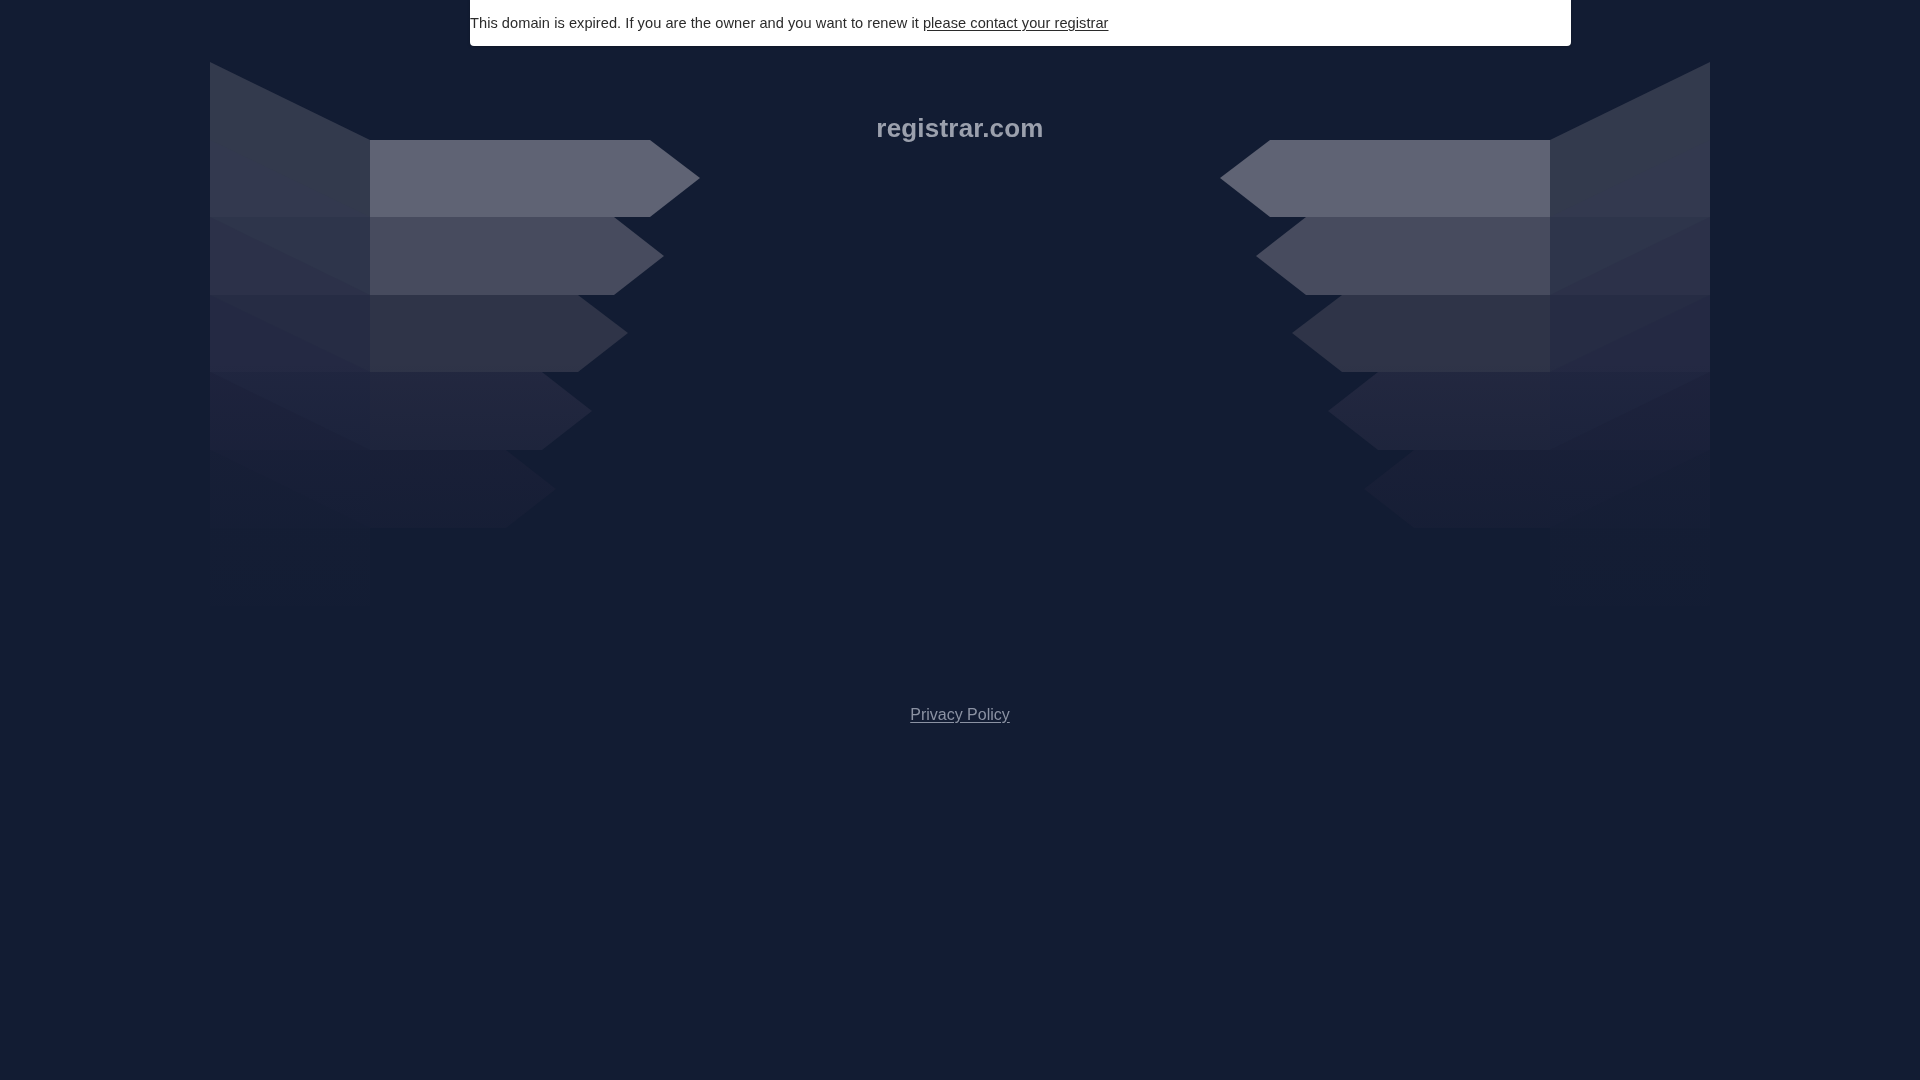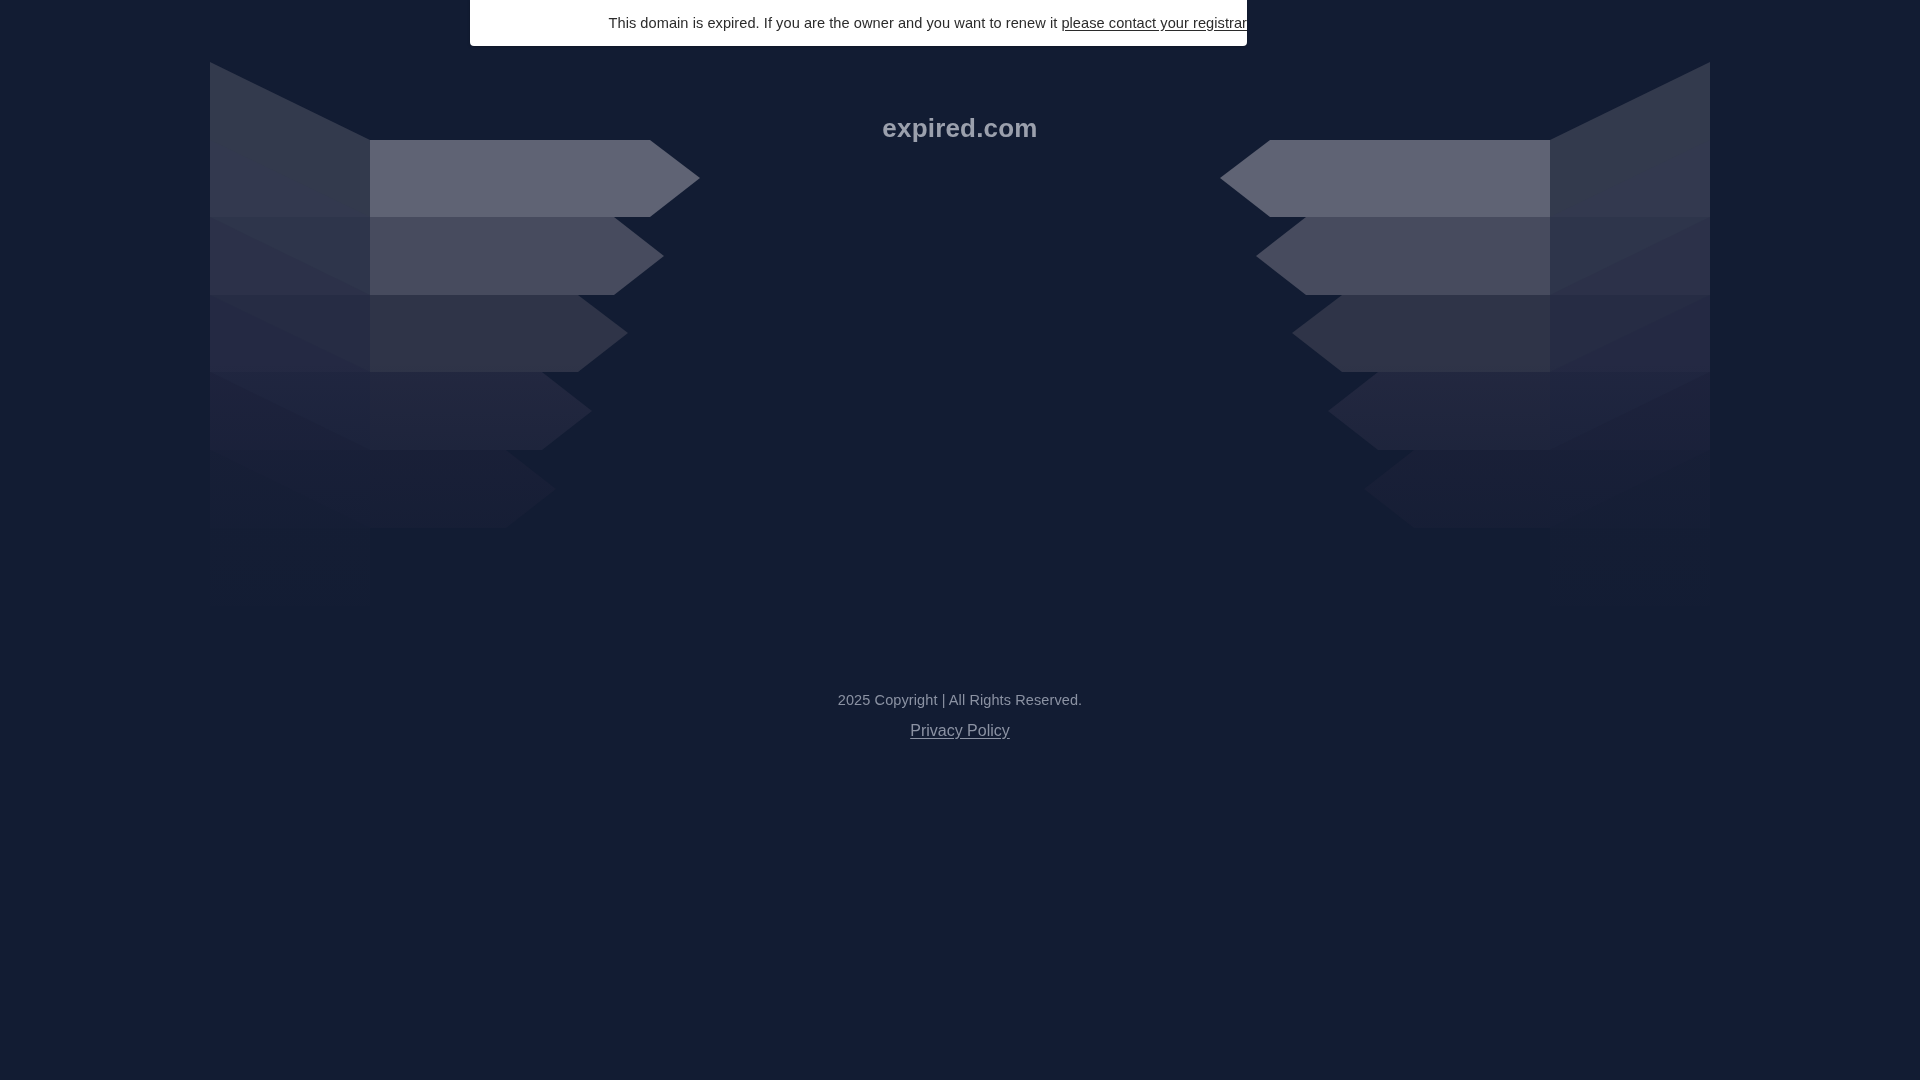--- a/index.html
+++ b/index.html
@@ -15,27 +15,27 @@
     background: #121c33;
     font-family: "Liberation Sans", "DejaVu Sans", sans-serif;
     position: relative;
   }
 
   
   #expired-banner {
     position: absolute;
     left: 470px;
     top: 0;
-    width: 777px;
+    width: 1101px;
     height: 46px;
     background: #ffffff;
     border-radius: 0 0 4px 4px;
     display: flex;
     align-items: center;
-    justify-content: flex-end;
+    justify-content: flex-start;
     z-index: 40;
     box-shadow: 0 1px 3px rgba(0,0,0,0.25);
   }
 
   #expired-banner .banner-text {
     font-size: 14.6px;
     color: #2b2b2b;
     letter-spacing: 0.05px;
     white-space: nowrap;
   }
@@ -100,21 +100,21 @@
 </head>
 <body>
 
 <div id="expired-banner">
   <div class="banner-text">
     <span>This domain is expired. If you are the owner and you want to renew it</span>
     <a class="banner-link" href="#">please contact your registrar</a>
   </div>
 </div>
 
-<h1 id="domain-title">expired.com</h1>
+<h1 id="domain-title">registrar.com</h1>
 
 <div id="artwork">
   <svg viewBox="0 0 1500 588" preserveAspectRatio="none">
 
     <g>
       <polygon points="0,0 160,78 160,155 0,155" fill="#3a3f52" opacity="0.85"></polygon>
       <polygon points="0,78 160,155 160,233 0,233" fill="#343950" opacity="0.85"></polygon>
       <polygon points="0,155 160,233 160,310 0,310" fill="#2c3149" opacity="0.8"></polygon>
       <polygon points="0,233 160,310 160,388 0,388" fill="#242943" opacity="0.8"></polygon>
       <polygon points="0,310 160,388 160,466 0,466" fill="#1e233c" opacity="0.8"></polygon>
@@ -151,15 +151,14 @@
         <stop offset="0%" stop-color="#121c33" stop-opacity="0"></stop>
         <stop offset="55%" stop-color="#121c33" stop-opacity="0.55"></stop>
         <stop offset="100%" stop-color="#121c33" stop-opacity="1"></stop>
       </linearGradient>
     </defs>
     <rect x="0" y="300" width="1500" height="288" fill="url(#bottomFade)"></rect>
   </svg>
 </div>
 
 <div id="site-footer">
-  <div class="copyright">2025 Copyright | All Rights Reserved.</div>
   <a class="privacy-link" href="#">Privacy Policy</a>
 </div>
 
 </body></html>

